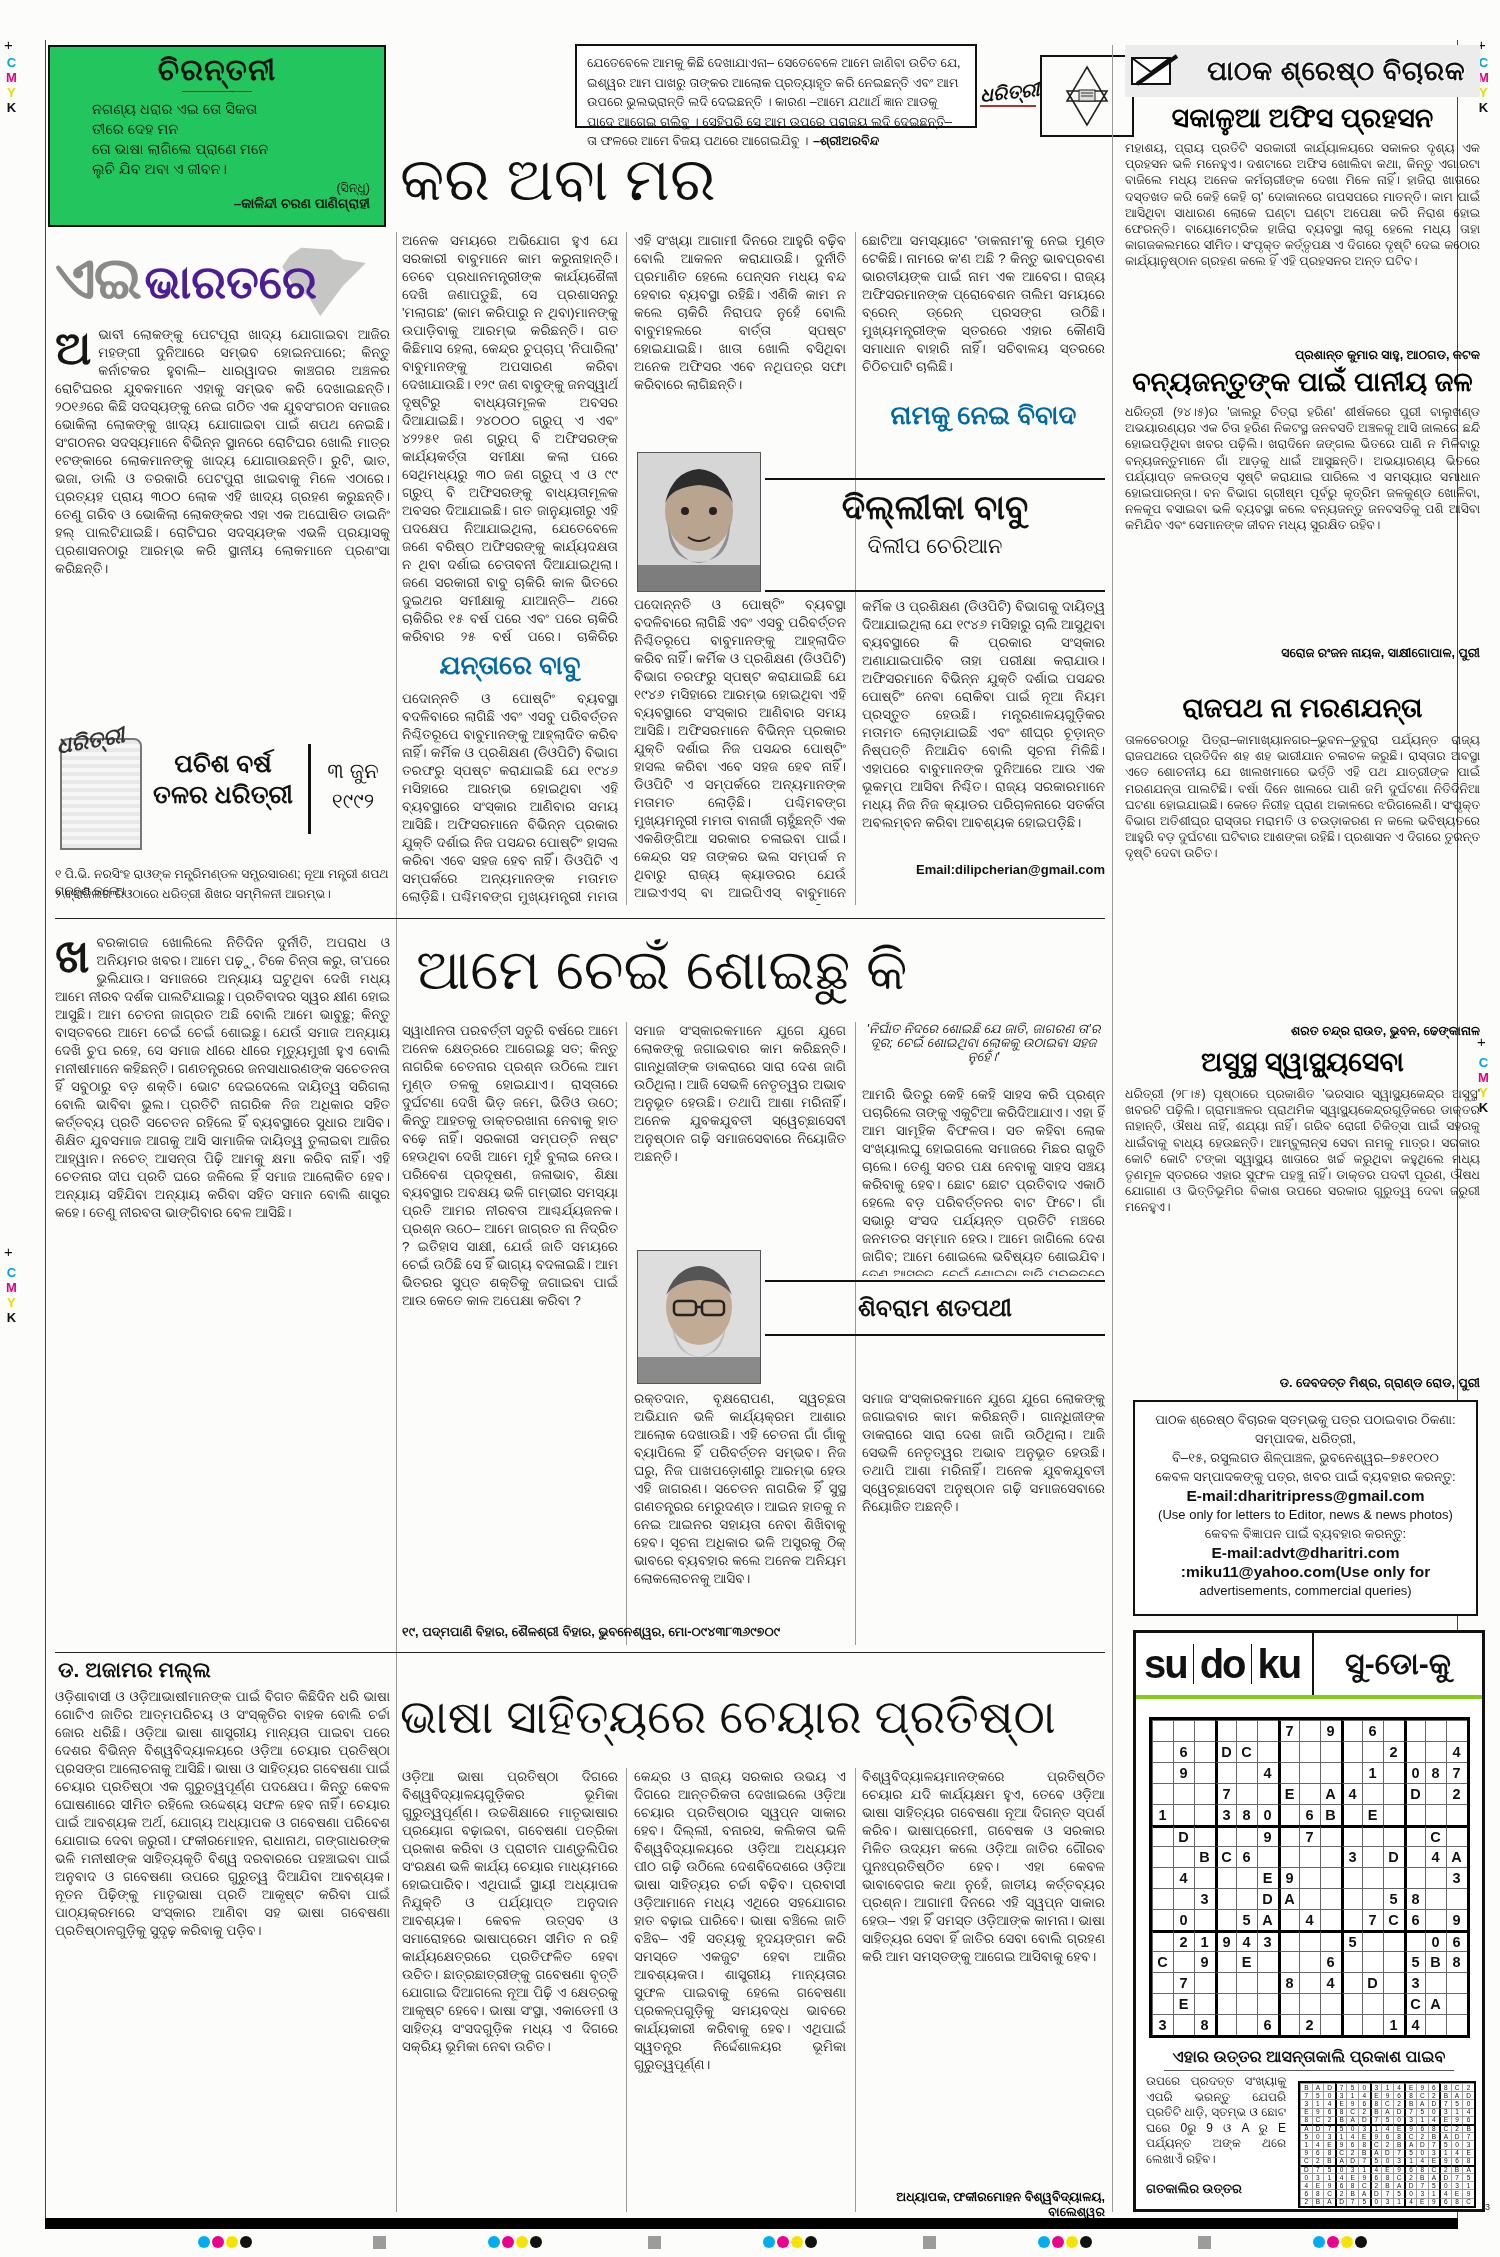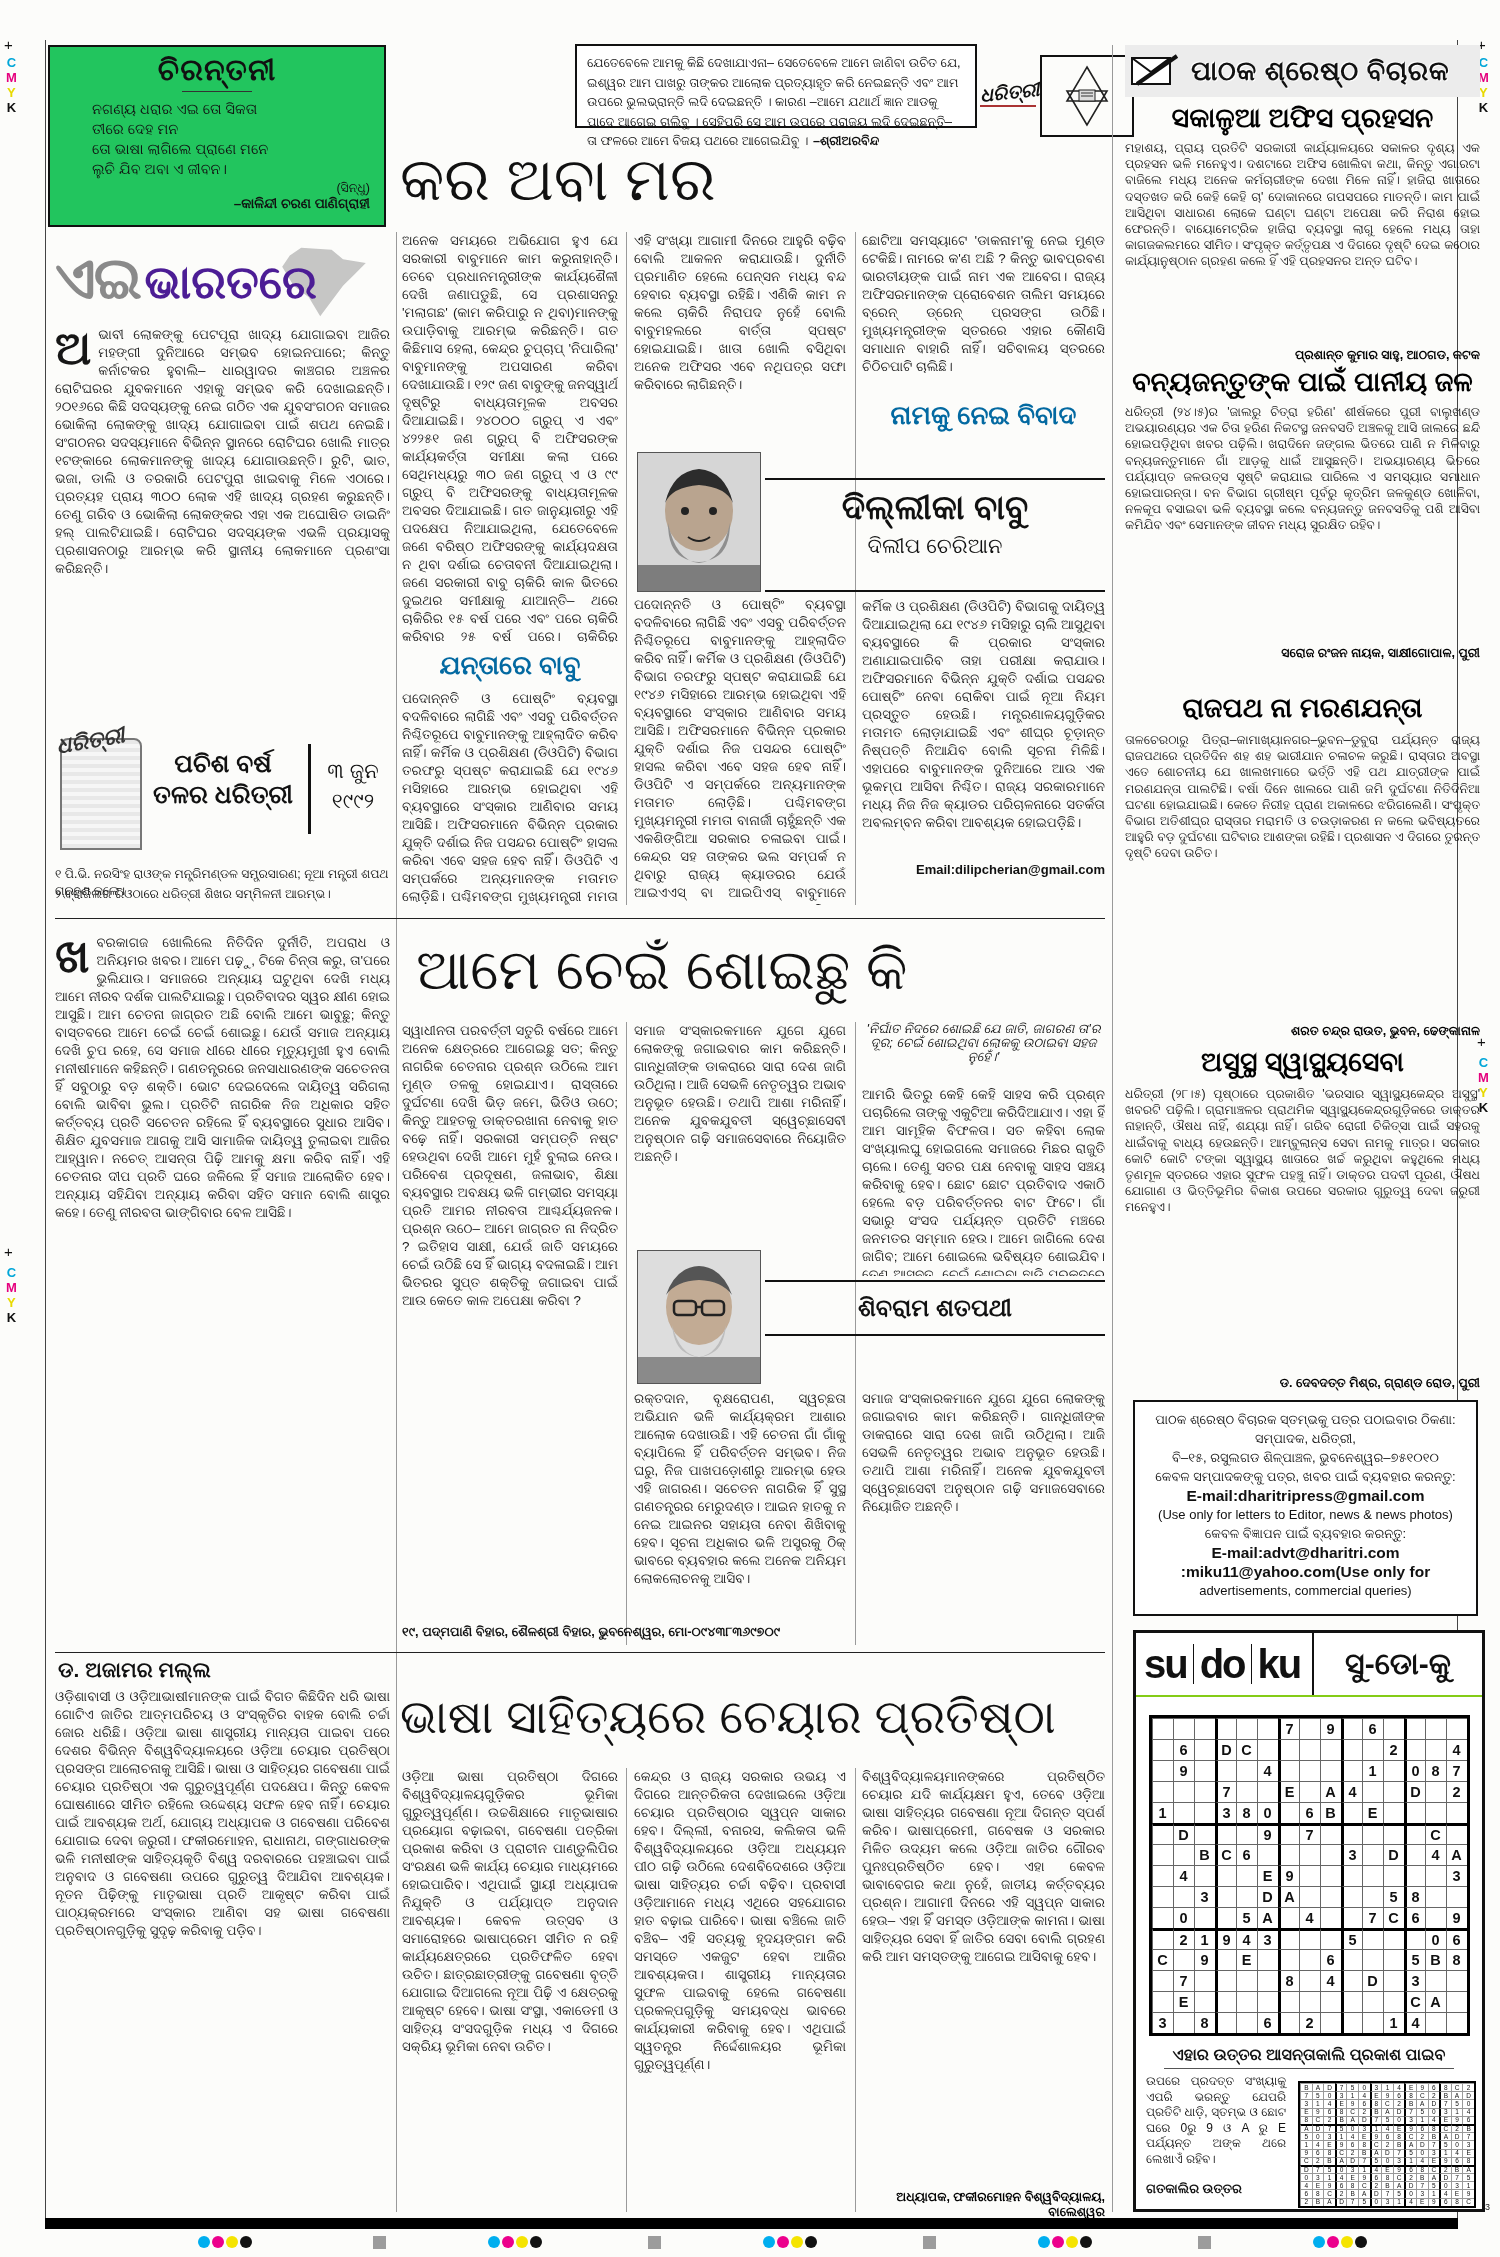--- a/index.html
+++ b/index.html
@@ -129,21 +129,21 @@
     <polygon points="33,2 53,36 13,36" fill="none" stroke="#222" stroke-width="1.6"></polygon>
     <polygon points="33,60 13,26 53,26" fill="none" stroke="#222" stroke-width="1.6"></polygon>
     <rect x="25" y="25" width="16" height="11" fill="#ddd" stroke="#222" stroke-width="1"></rect>
     <line x1="27" y1="28" x2="39" y2="28" stroke="#333" stroke-width="1"></line>
     <line x1="27" y1="31" x2="39" y2="31" stroke="#333" stroke-width="1"></line>
   </svg>
 </div>
 
 <div class="abs" style="left:1112px;top:45px;width:1px;height:2167px;background:#999"></div>
 
-<div class="abs" style="left:1125px;top:45px;width:355px;height:52px;background:#ececec;display:flex;align-items:center;gap:8px;padding:0 6px;box-sizing:border-box">
+<div class="abs" style="left:1125px;top:45px;width:355px;height:52px;background:#ececec;display:flex;align-items:center;gap:24px;padding:0 6px;box-sizing:border-box">
   <svg width="52" height="34" viewBox="0 0 52 34">
     <rect x="1" y="4" width="38" height="26" fill="#fff" stroke="#111" stroke-width="2"></rect>
     <polyline points="1,4 20,18 39,4" fill="none" stroke="#111" stroke-width="2"></polyline>
     <line x1="6" y1="30" x2="46" y2="2" stroke="#111" stroke-width="4"></line>
   </svg>
   <span style="font-size:27px;font-weight:bold;letter-spacing:0.5px;text-shadow:1px 1px 0 #fff,-1px -1px 0 #fff">ପାଠକ ଶ୍ରେଷ୍ଠ ବିଚାରକ</span>
 </div>
 
 <div class="abs ltitle" style="left:1125px;top:104px;width:355px">ସକାଳୁଆ ଅଫିସ ପ୍ରହସନ</div>
 <div class="abs lbody" style="left:1125px;top:140px;width:355px;height:208px">ମହାଶୟ, ପ୍ରାୟ ପ୍ରତିଟି ସରକାରୀ କାର୍ଯ୍ୟାଳୟରେ ସକାଳର ଦୃଶ୍ୟ ଏକ ପ୍ରହସନ ଭଳି ମନେହୁଏ। ଦଶଟାରେ ଅଫିସ ଖୋଲିବା କଥା, କିନ୍ତୁ ଏଗାରଟା ବାଜିଲେ ମଧ୍ୟ ଅନେକ କର୍ମଚାରୀଙ୍କ ଦେଖା ମିଳେ ନାହିଁ। ହାଜିରା ଖାତାରେ ଦସ୍ତଖତ କରି କେହି କେହି ଚା' ଦୋକାନରେ ଗପସପରେ ମାତନ୍ତି। କାମ ପାଇଁ ଆସିଥିବା ସାଧାରଣ ଲୋକେ ଘଣ୍ଟା ଘଣ୍ଟା ଅପେକ୍ଷା କରି ନିରାଶ ହୋଇ ଫେରନ୍ତି। ବାୟୋମେଟ୍ରିକ ହାଜିରା ବ୍ୟବସ୍ଥା ଲାଗୁ ହେଲେ ମଧ୍ୟ ତାହା କାଗଜକଲମରେ ସୀମିତ। ସଂପୃକ୍ତ କର୍ତ୍ତୃପକ୍ଷ ଏ ଦିଗରେ ଦୃଷ୍ଟି ଦେଇ କଠୋର କାର୍ଯ୍ୟାନୁଷ୍ଠାନ ଗ୍ରହଣ କଲେ ହିଁ ଏହି ପ୍ରହସନର ଅନ୍ତ ଘଟିବ।</div>
@@ -168,21 +168,21 @@
   <div class="contact-line">କେବଳ ସମ୍ପାଦକଙ୍କୁ ପତ୍ର, ଖବର ପାଇଁ ବ୍ୟବହାର କରନ୍ତୁ:</div>
   <div class="contact-line contact-em">E-mail:dharitripress@gmail.com</div>
   <div class="contact-line">(Use only for letters to Editor, news &amp; news photos)</div>
   <div class="contact-line">କେବଳ ବିଜ୍ଞାପନ ପାଇଁ ବ୍ୟବହାର କରନ୍ତୁ:</div>
   <div class="contact-line contact-em">E-mail:advt@dharitri.com</div>
   <div class="contact-line contact-em">:miku11@yahoo.com(Use only for</div>
   <div class="contact-line">advertisements, commercial queries)</div>
 </div>
 
 <div class="abs" style="left:1133px;top:1630px;width:352px;height:582px;border:3px solid #111;background:#fff;box-sizing:border-box">
-  <div style="display:flex;height:62px;border-bottom:2px solid #84cc16">
+  <div style="display:flex;height:62px;border-bottom:4px solid #84cc16">
     <div style="display:flex;align-items:center;padding-left:8px;border-right:2px solid #111;width:168px">
       <span style="font-size:40px;font-weight:bold;letter-spacing:-2px">su</span>
       <span style="width:1px;height:40px;background:#111;margin:0 6px"></span>
       <span style="font-size:40px;font-weight:bold;letter-spacing:-2px">do</span>
       <span style="width:1px;height:40px;background:#111;margin:0 6px"></span>
       <span style="font-size:40px;font-weight:bold;letter-spacing:-2px">ku</span>
     </div>
     <div style="flex:1;display:flex;align-items:center;justify-content:center;font-size:30px;font-weight:bold">ସୁ-ଡୋ-କୁ</div>
   </div>
   <div id="main-sudoku" style="margin:18px auto 0 auto;width:315px">

